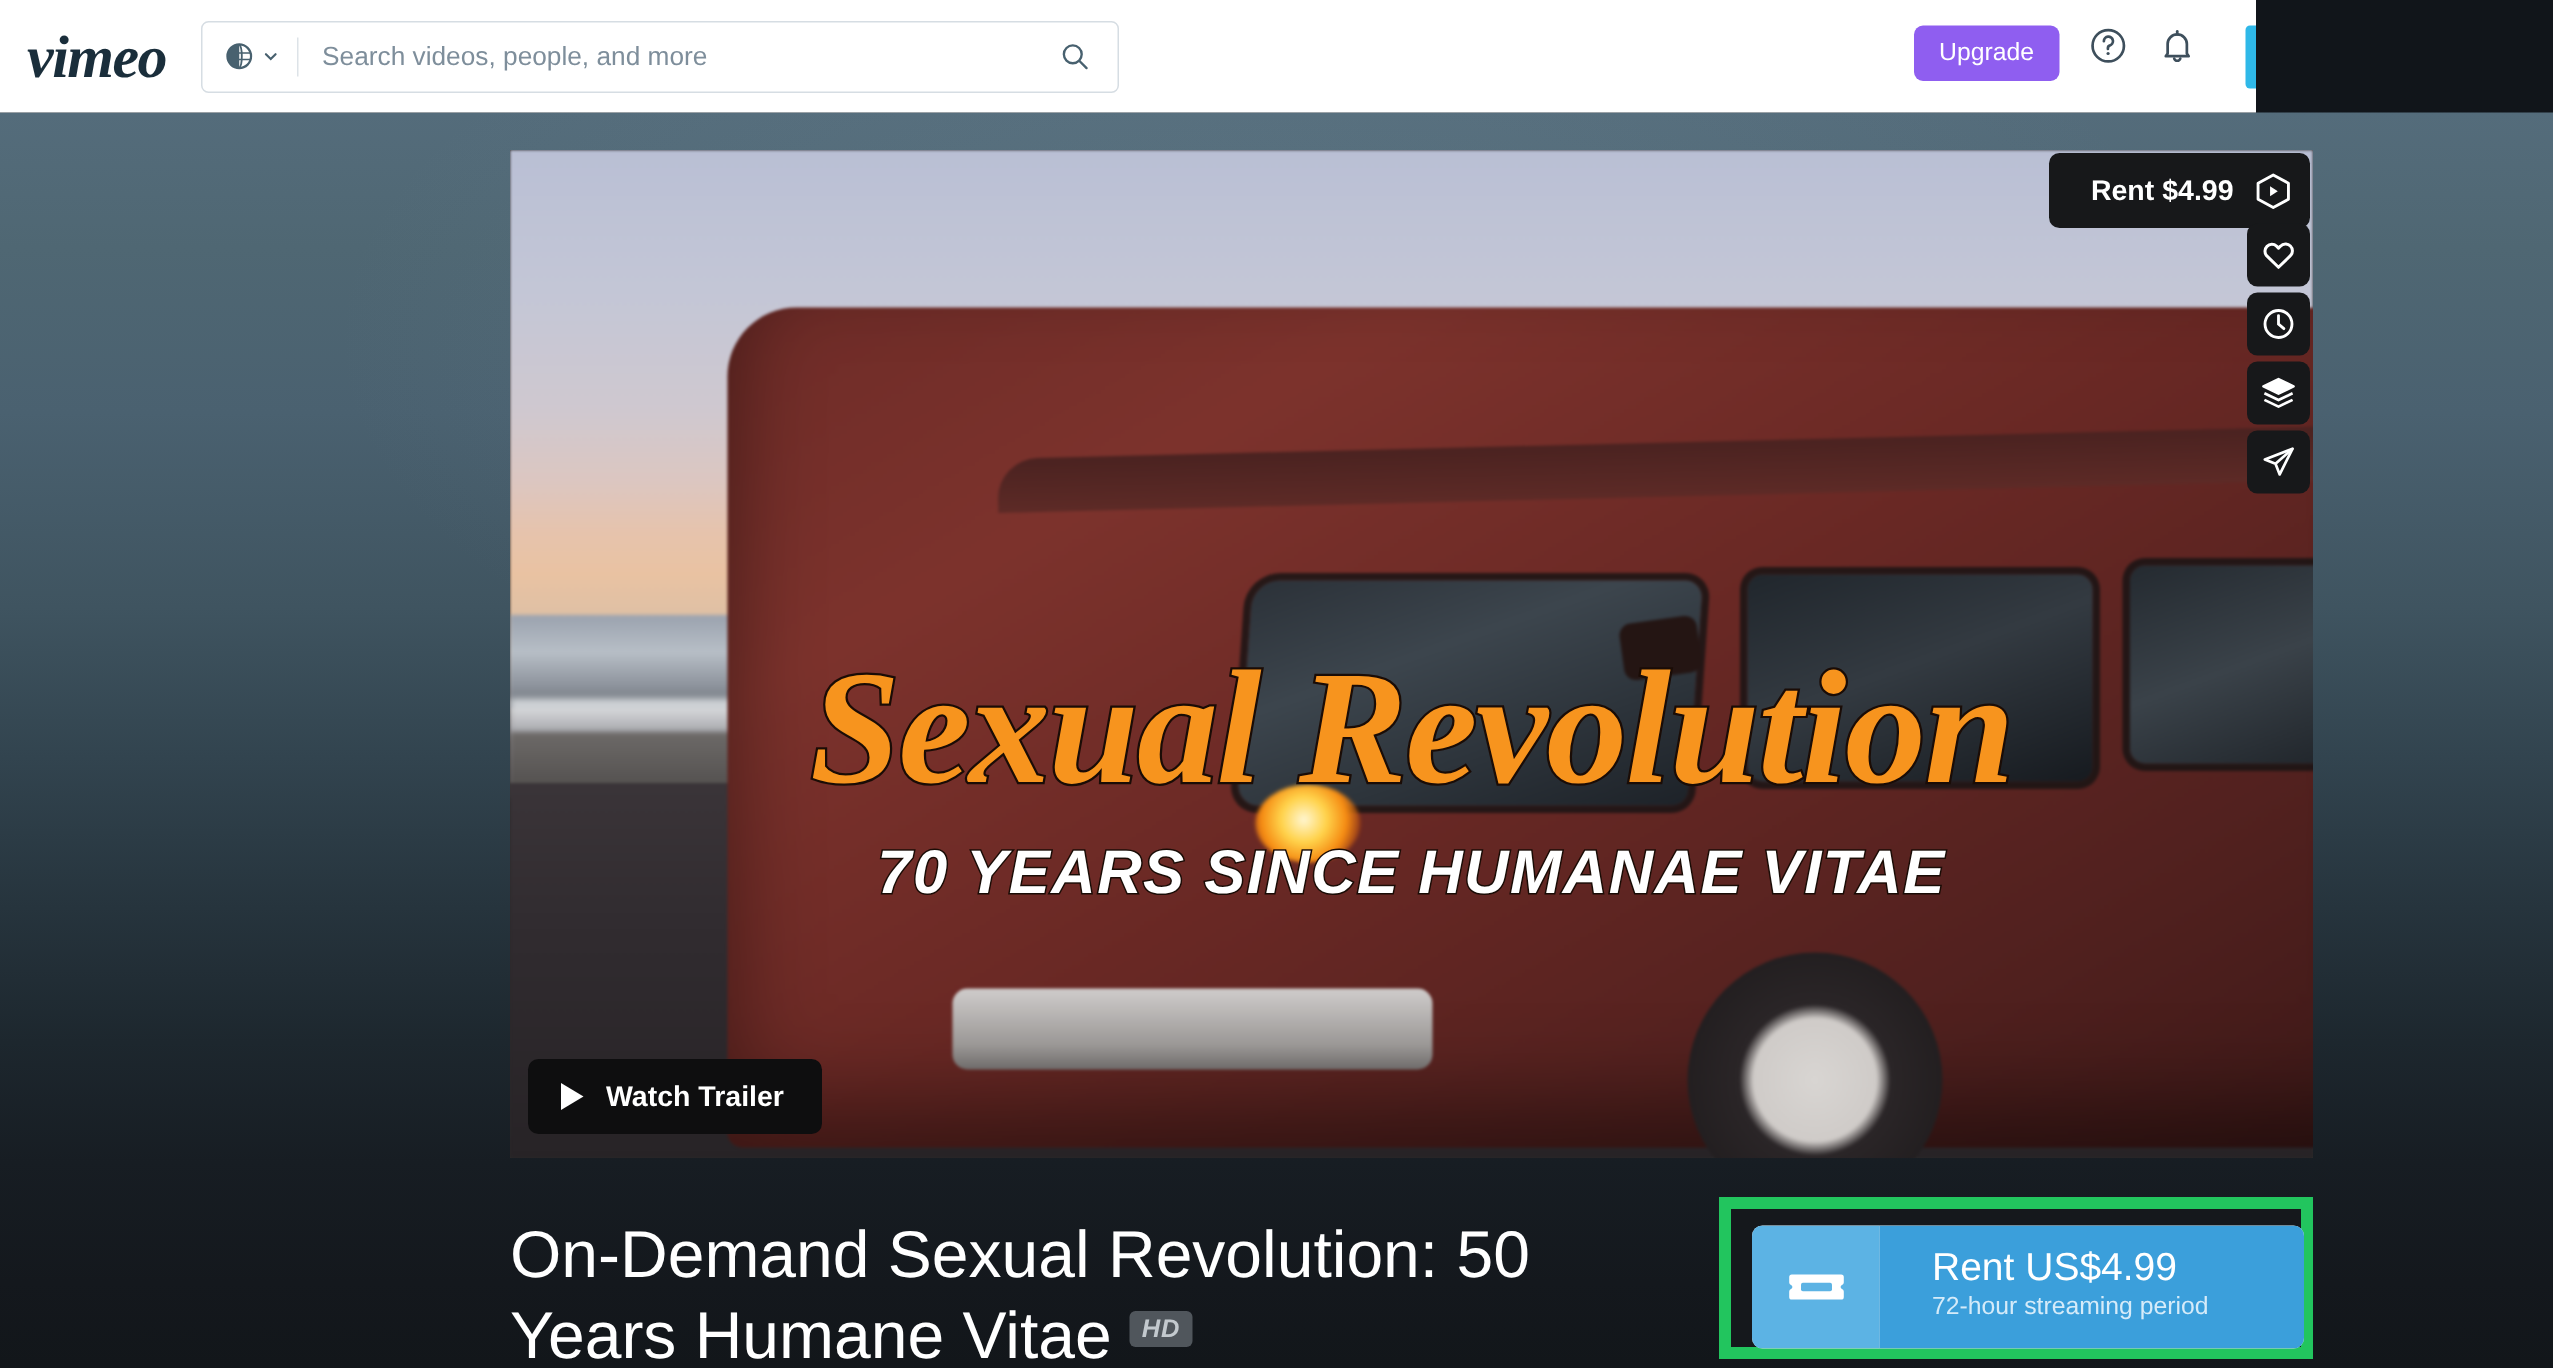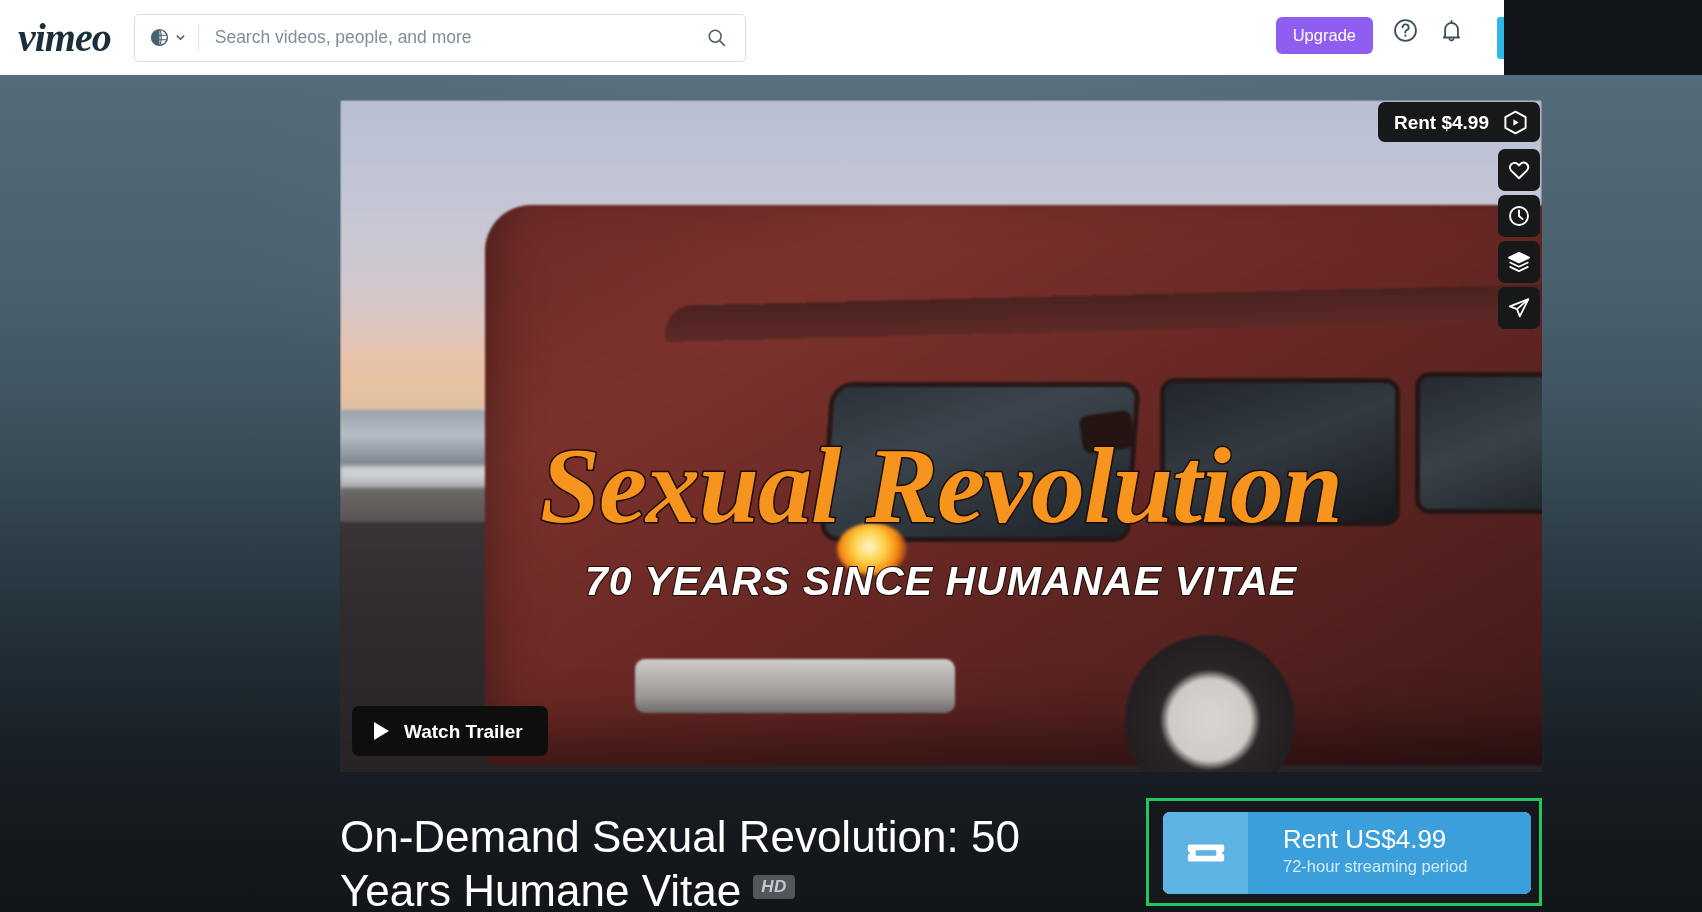--- a/index.html
+++ b/index.html
@@ -231,23 +231,23 @@
     paint-order: stroke fill;
     z-index: 6;
     white-space: nowrap;
   }
 
   
   .rent-pill {
     position: absolute; top: 2px; right: 2px;
     background: #17181a;
     border-radius: 7px;
-    height: 40px;
+    height: 50px;
     display: flex; align-items: center; gap: 13px;
-    padding: 0 11px 0 16px;
+    padding: 0 11px 0 28px;
     z-index: 20;
     cursor: pointer;
   }
   .rent-pill-label {
     color: #fff; font-size: 19px; font-weight: bold;
     font-family: "Liberation Sans", sans-serif;
     line-height: 1;
   }
   .od-ic { width: 27px; height: 27px; display: block; }
 
@@ -311,21 +311,21 @@
     margin-left: 12px;
     line-height: 1;
     letter-spacing: 0.5px;
   }
 
   
   .rent-highlight {
     position: absolute;
     left: 1146px; top: 798px;
     width: 396px; height: 108px;
-    border: 3px solid #22c55e;
+    border: 8px solid #22c55e;
     background: #15181c;
     z-index: 16;
   }
   .rent-cta {
     position: absolute;
     left: 14px; top: 11px;
     width: 368px; height: 82px;
     display: flex; align-items: stretch;
     border-radius: 7px;
     overflow: hidden;

